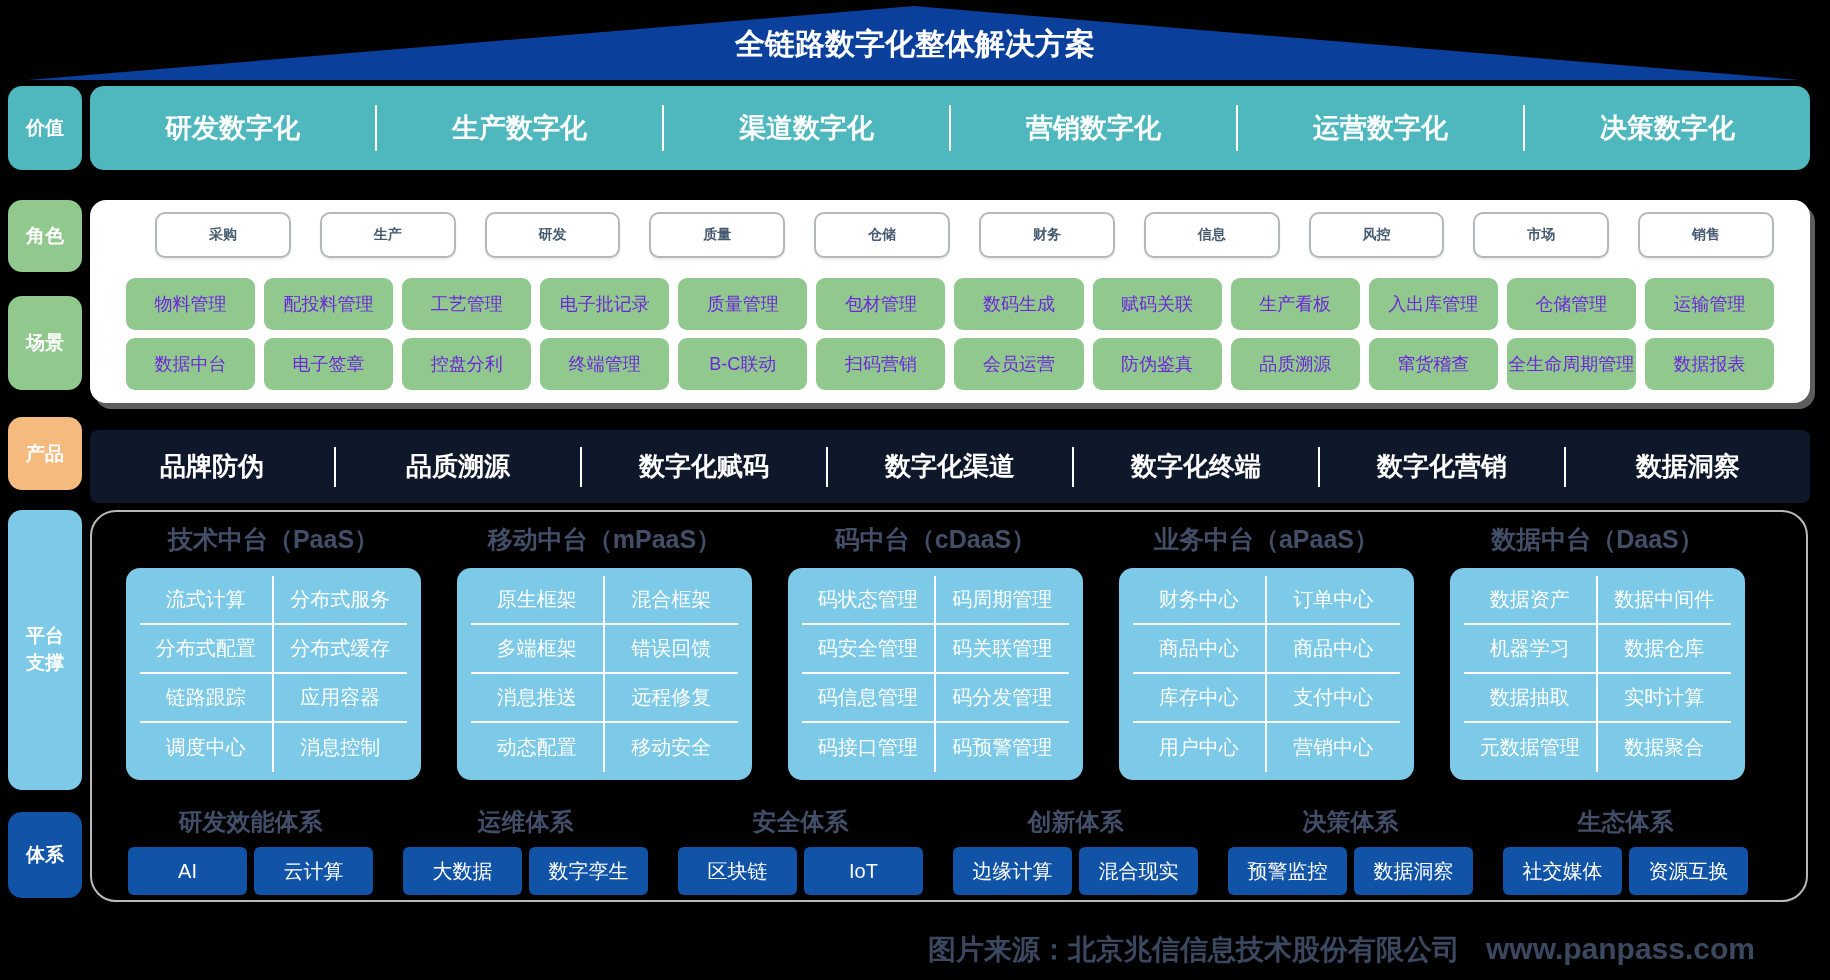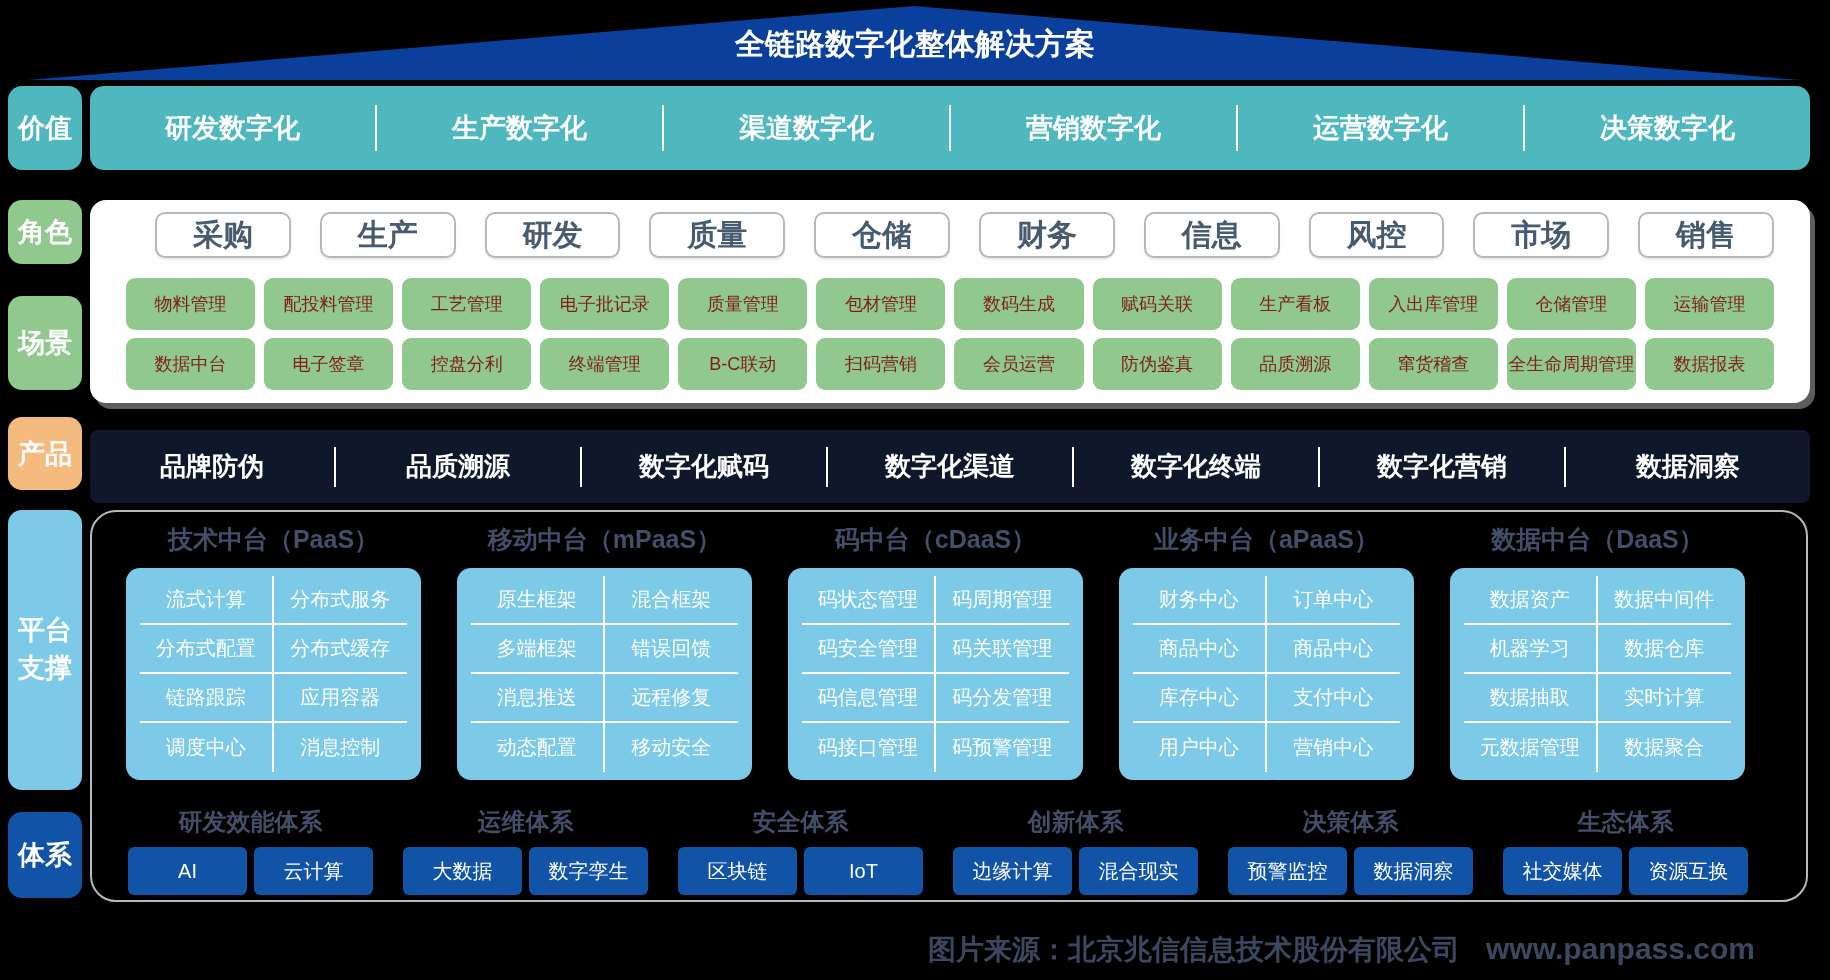--- a/index.html
+++ b/index.html
@@ -12,47 +12,47 @@
 
   
   .banner { position:absolute; left:28px; top:6px; width:1772px; height:74px;
     background:#0a3f9c; clip-path:polygon(0 100%, 50% 0, 100% 100%); }
   .banner-title { position:absolute; left:50%; top:24px; transform:translateX(-50%);
     color:#fff; font-size:30px; font-weight:bold; white-space:nowrap; z-index:2; }
 
   
   .side-label { position:absolute; left:8px; width:74px; border-radius:14px;
     color:#fff; font-weight:bold; display:flex; align-items:center; justify-content:center;
-    text-align:center; font-size:27px; }
+    text-align:center; font-size:19px; }
   #lbl-value    { top:86px;  height:84px;  background:#4fb8be; }
-  #lbl-role     { top:200px; height:64px;  background:#90c88e; }
+  #lbl-role     { top:200px; height:72px;  background:#90c88e; }
   #lbl-scene    { top:296px; height:94px;  background:#90c88e; }
   #lbl-product  { top:417px; height:73px;  background:#f5ba7e; }
   #lbl-platform { top:510px; height:280px; background:#7ccae8; white-space:pre-line; line-height:1.4; }
   #lbl-system   { top:812px; height:86px;  background:#1053a7; }
 
   
   .value-bar { position:absolute; left:90px; top:86px; width:1720px; height:84px;
     background:#4fb8be; border-radius:14px; display:flex; align-items:center; }
   .value-item { flex:1; text-align:center; color:#fff; font-size:27px; font-weight:bold; white-space:nowrap; }
   .v-divider { width:2px; height:46px; background:#fff; }
 
   
   .mid-card { position:absolute; left:90px; top:200px; width:1720px; height:203px;
     background:#fff; border-radius:16px; box-shadow:5px 6px 0 rgba(170,170,170,.55); }
   .roles-row { position:absolute; left:36px; top:12px; width:1648px;
     display:flex; justify-content:space-between; }
   .role-btn { width:148px; height:46px; background:#fff; border:2px solid #b4b8bc; border-radius:10px;
-    color:#465a70; font-size:30px; font-weight:bold;
+    color:#465a70; font-size:14px; font-weight:bold;
     display:flex; align-items:center; justify-content:center; box-shadow:0 2px 2px rgba(0,0,0,.08);margin-left:29px; }
   .scene-row { position:absolute; left:36px; width:1648px; display:flex; gap:9px; }
   #scene-row-0 { top:78px; }
   #scene-row-1 { top:138px; }
   .scene-box { flex:1; height:52px; background:#90c88e; border-radius:9px;
-    color:#7f1d1d; font-size:18px; display:flex; align-items:center; justify-content:center; white-space:nowrap; }
+    color:#6d28d9; font-size:18px; display:flex; align-items:center; justify-content:center; white-space:nowrap; }
 
   
   .product-bar { position:absolute; left:90px; top:430px; width:1720px; height:73px;
     background:#0f172a; border-radius:8px; display:flex; align-items:center; }
   .product-item { flex:1; text-align:center; color:#fff; font-size:26px; font-weight:bold; white-space:nowrap; }
   .p-divider { width:2px; height:40px; background:#fff; }
 
   
   .bottom-box { position:absolute; left:90px; top:510px; width:1718px; height:392px;
     border:2px solid #b9b9b9; border-radius:26px; background:transparent; }

